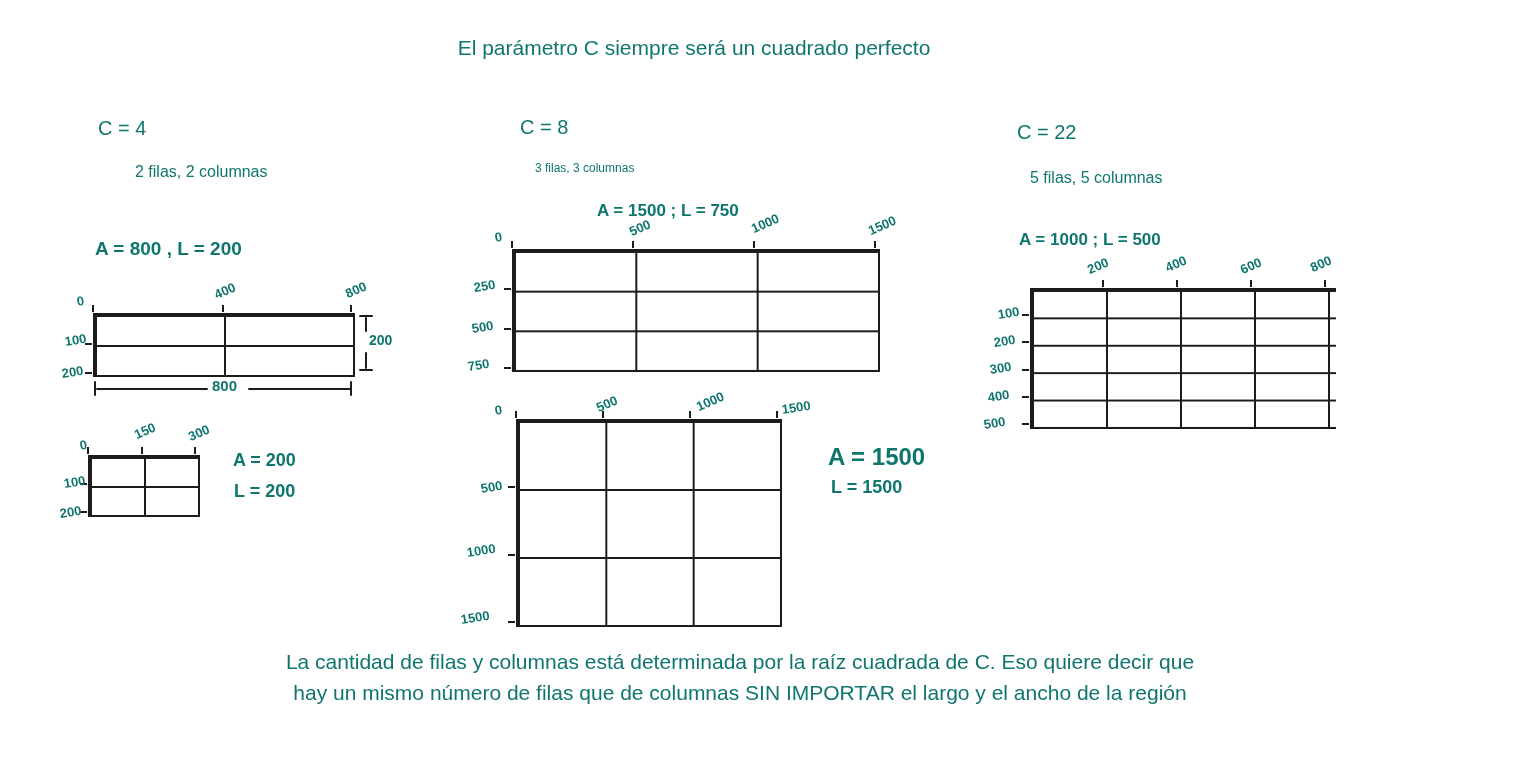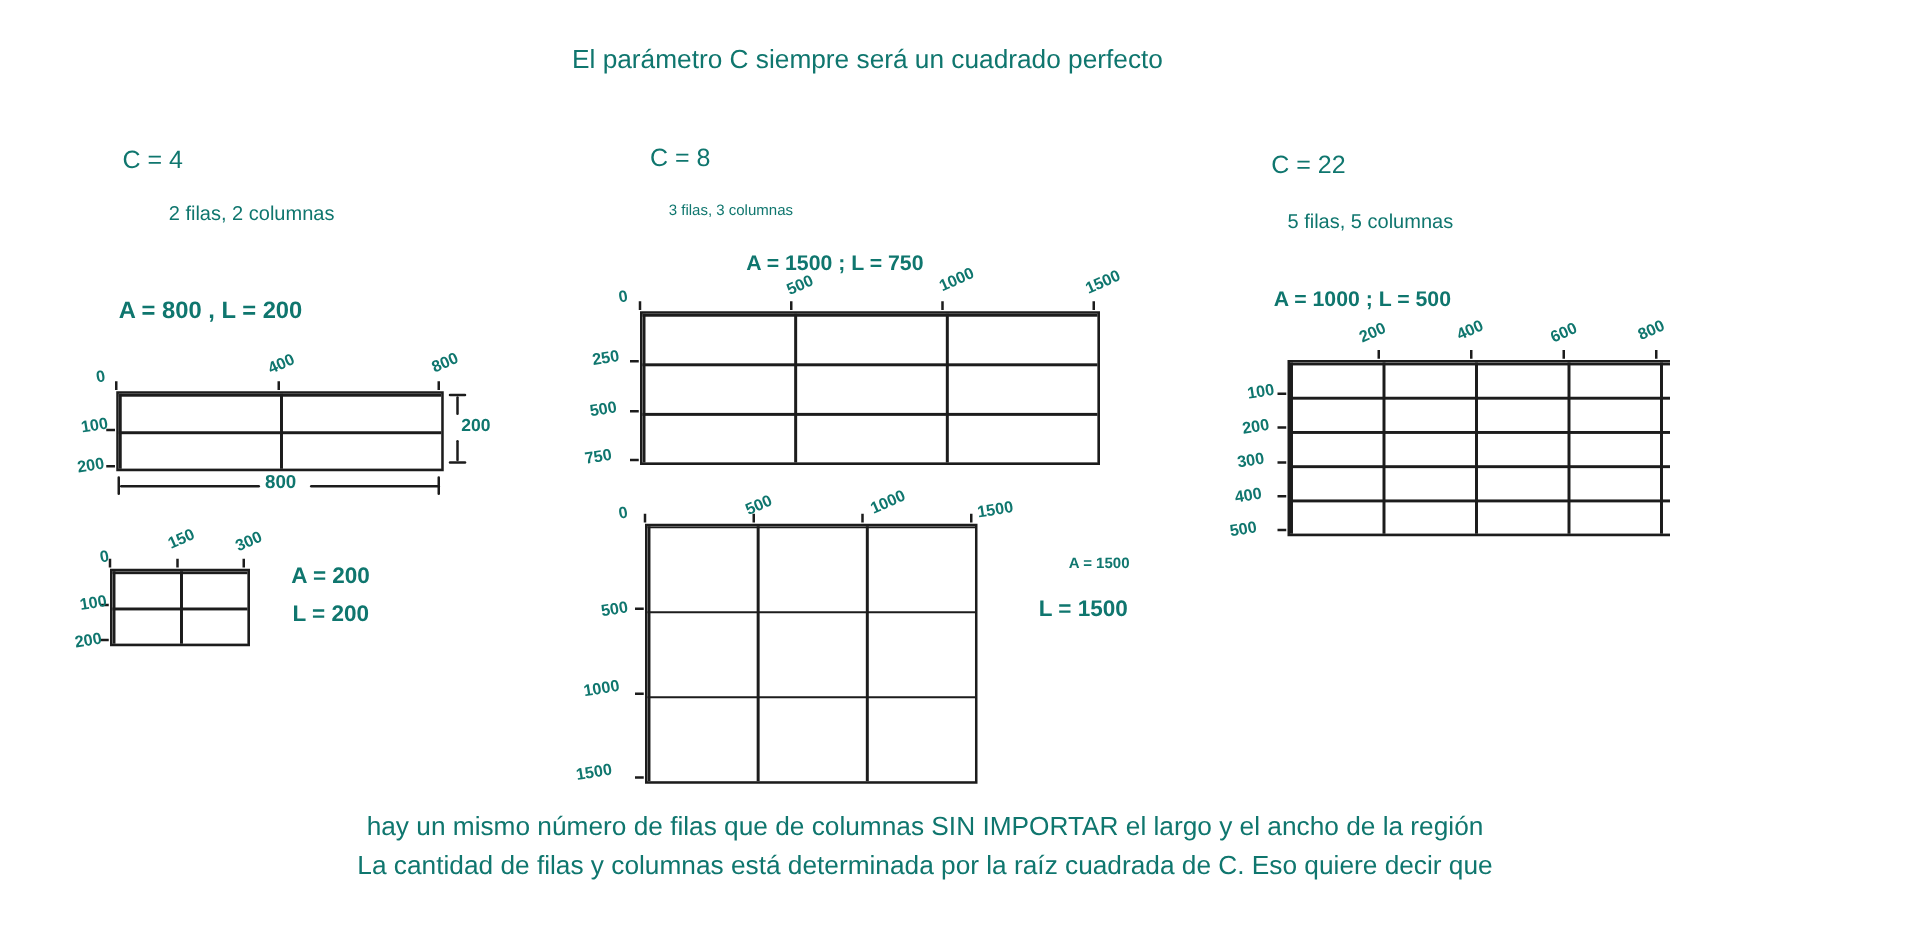--- a/index.html
+++ b/index.html
@@ -104,21 +104,21 @@
   <div class="tkh" style="left:508px;top:486px;"></div>
   <div class="tkh" style="left:508px;top:554px;"></div>
   <div class="tkh" style="left:508px;top:621px;"></div>
   <span class="t num rots" style="left:496px;top:403px;">0</span>
   <span class="t num rot" style="left:600px;top:400px;">500</span>
   <span class="t num rot" style="left:700px;top:399px;">1000</span>
   <span class="t num rots" style="left:783px;top:402px;">1500</span>
   <span class="t num rots" style="left:482px;top:481px;">500</span>
   <span class="t num rots" style="left:468px;top:545px;">1000</span>
   <span class="t num rots" style="left:462px;top:612px;">1500</span>
-  <span class="t bold" style="left:828px;top:443px;font-size:12px;margin-left:27px;">A = 1500</span>
+  <span class="t bold" style="left:828px;top:443px;font-size:24px;">A = 1500</span>
   <span class="t bold" style="left:831px;top:477px;font-size:18px;">L = 1500</span>
 
   <div class="t" style="left:1017px;top:121px;font-size:20px;">C = 22</div>
   <div class="t" style="left:1030px;top:169px;font-size:16px;">5 filas, 5 columnas</div>
   <div class="t bold" style="left:1019px;top:230px;font-size:17px;">A = 1000  ;   L = 500</div>
 
   <div class="grid g5" style="left:1030px;top:288px;width:370px;height:137px;"></div>
   <div class="tkv" style="left:1102px;top:280px;"></div>
   <div class="tkv" style="left:1176px;top:280px;"></div>
   <div class="tkv" style="left:1250px;top:280px;"></div>
@@ -134,17 +134,17 @@
   <span class="t num rot" style="left:1244px;top:262px;">600</span>
   <span class="t num rot" style="left:1314px;top:260px;">800</span>
   <span class="t num rots" style="left:1405px;top:266px;">1000</span>
   <span class="t num rots" style="left:999px;top:307px;">100</span>
   <span class="t num rots" style="left:995px;top:335px;">200</span>
   <span class="t num rots" style="left:991px;top:362px;">300</span>
   <span class="t num rots" style="left:989px;top:390px;">400</span>
   <span class="t num rots" style="left:985px;top:417px;">500</span>
 
   <div class="t center" style="left:100px;top:646px;width:1280px;font-size:21px;line-height:31px;">
+    <div>La cantidad de filas y columnas está determinada por la raíz cuadrada de C. Eso quiere decir que</div>
     <div>hay un mismo número de filas que de columnas SIN IMPORTAR el largo y el ancho de la región</div>
-    <div>La cantidad de filas y columnas está determinada por la raíz cuadrada de C. Eso quiere decir que</div>
   </div>
 
 </div>
 
 </body></html>

